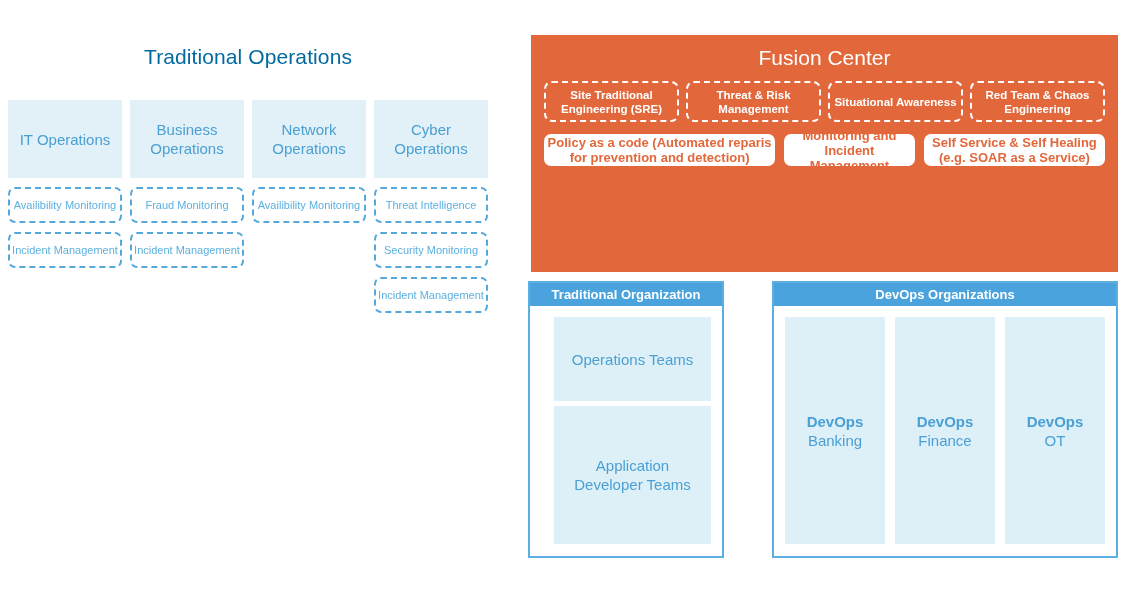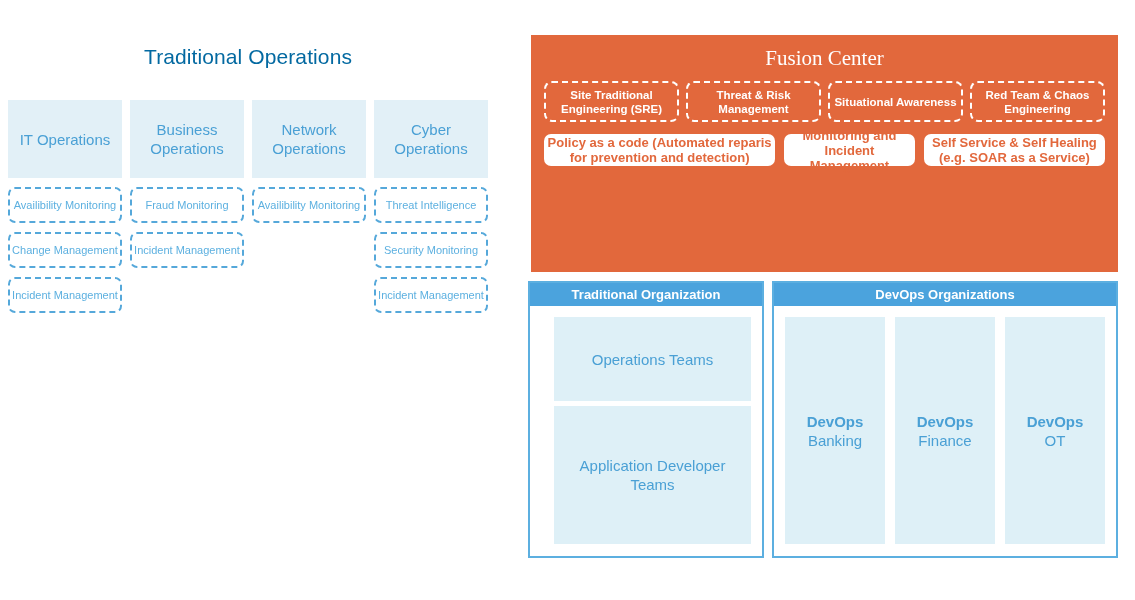--- a/index.html
+++ b/index.html
@@ -82,21 +82,20 @@
     box-sizing: border-box;
     padding: 8px 13px 11px 13px;
   }
   #fusion-title {
     text-align: center;
     color: #ffffff;
     font-size: 21px;
     line-height: 30px;
     font-weight: 400;
     margin: 0 0 8px 0;
-    font-family: Liberation Serif, serif;
   }
   #fusion-pillars {
     display: flex;
     gap: 7px;
     margin-bottom: 12px;
   }
   .pillar {
     flex: 1;
     border: 2px dashed #ffffff;
     border-radius: 8px;
@@ -133,21 +132,21 @@
   
   .org-panel {
     position: absolute;
     border: 2px solid #5cafe0;
     background: #ffffff;
     box-sizing: border-box;
   }
   #trad-org {
     left: 528px;
     top: 281px;
-    width: 236px;
+    width: 196px;
     height: 277px;
   }
   #devops-org {
     left: 772px;
     top: 281px;
     width: 346px;
     height: 277px;
   }
   .org-head {
     background: #4ba3dd;
@@ -209,21 +208,20 @@
 <body>
 
 <div id="trad-ops">
   <div id="trad-ops-title">Traditional Operations</div>
 
   <div id="trad-ops-columns">
 
     <div class="ops-col">
       <div class="ops-head">IT Operations</div>
       <div class="ops-sub">Availibility Monitoring</div>
-      <div class="ops-sub">Change Management</div>
       <div class="ops-sub">Incident Management</div>
     </div>
 
     <div class="ops-col">
       <div class="ops-head">Business Operations</div>
       <div class="ops-sub">Fraud Monitoring</div>
       <div class="ops-sub">Incident Management</div>
     </div>
 
     <div class="ops-col">

